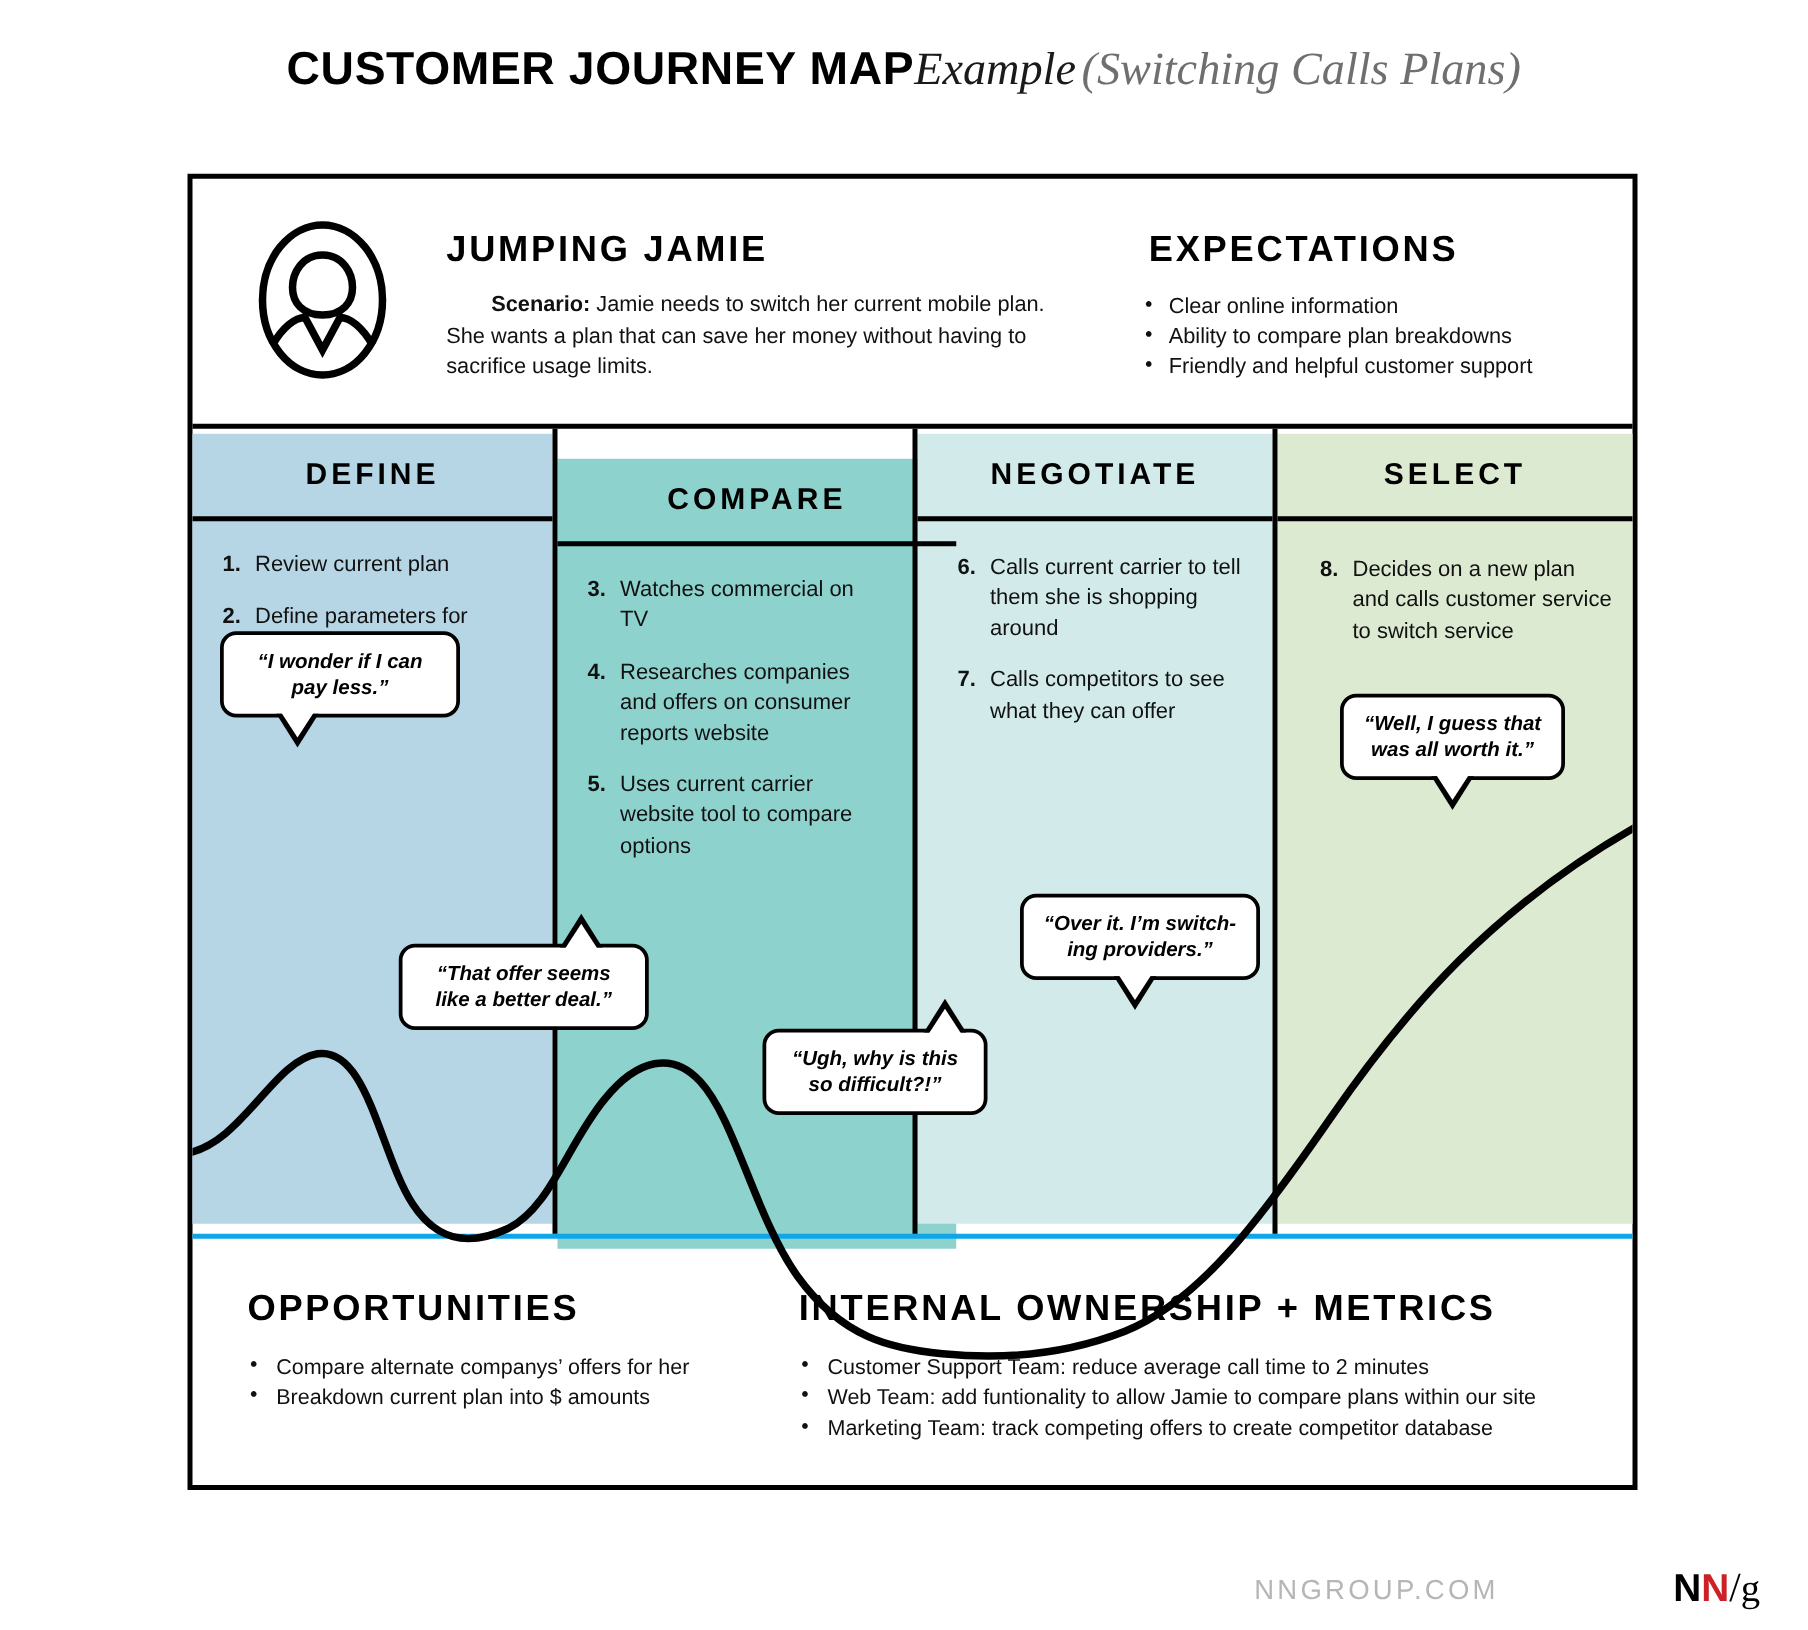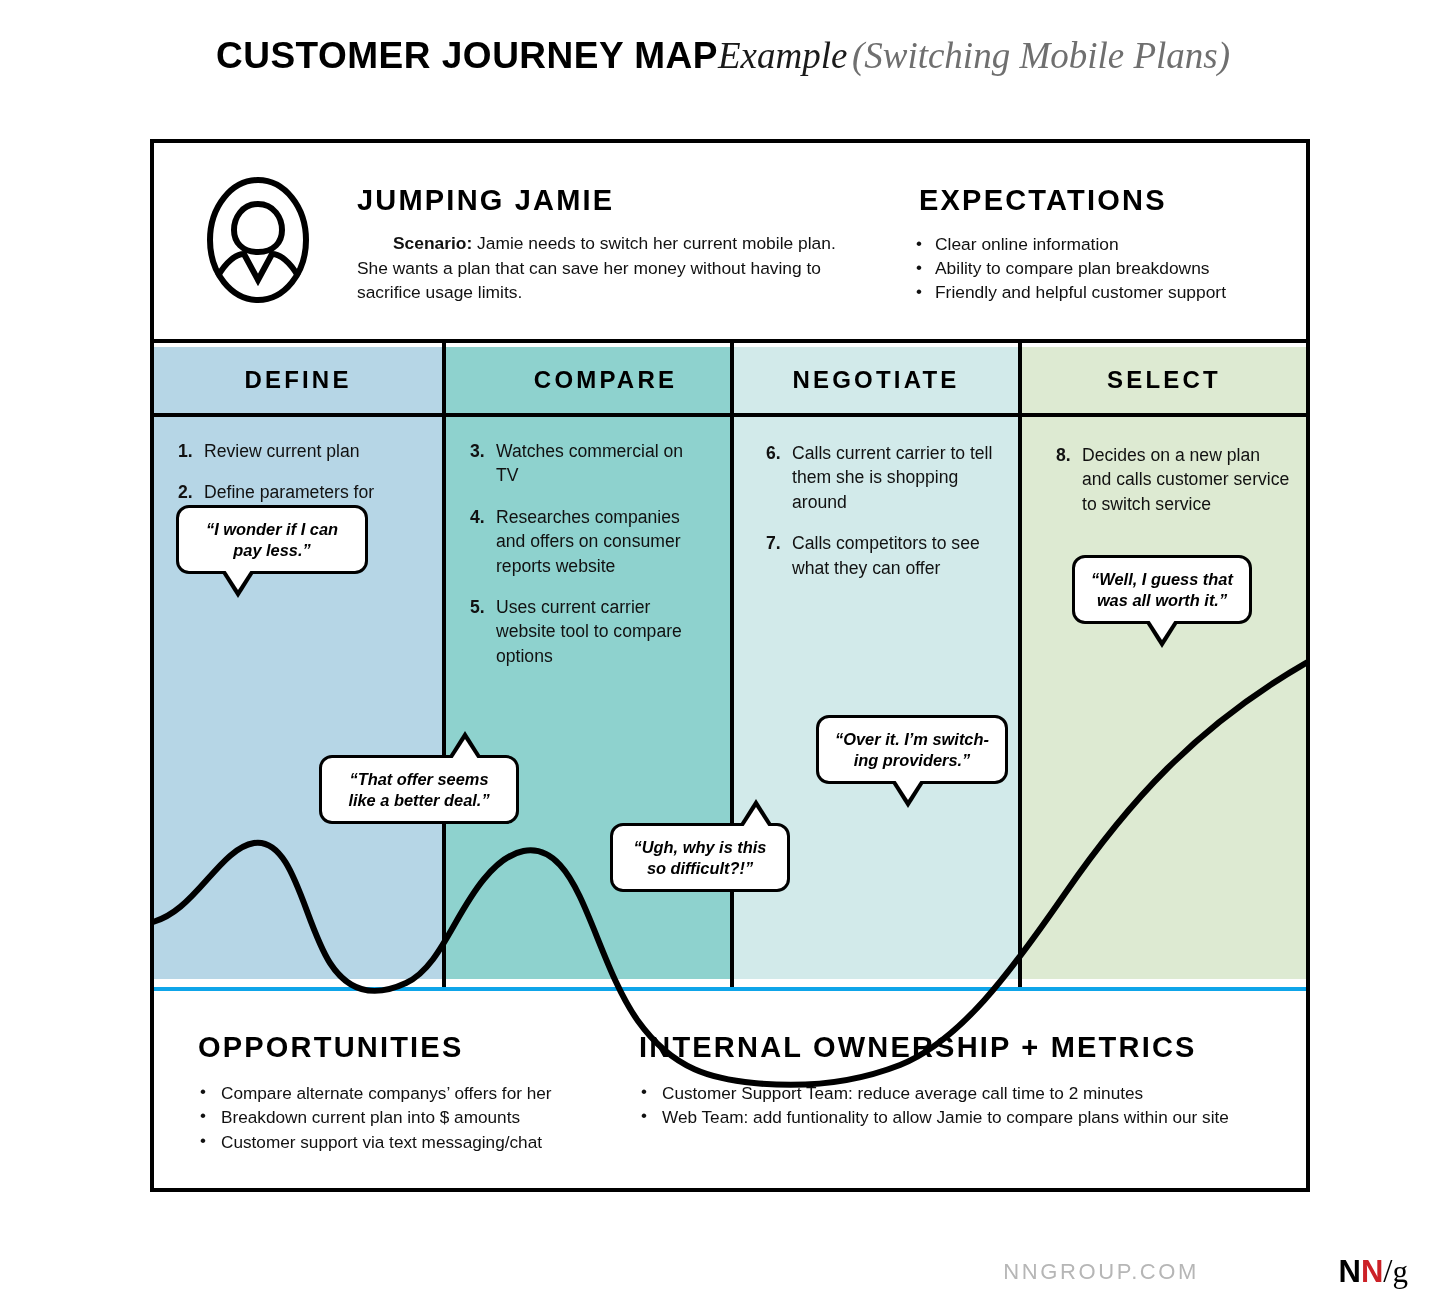--- a/index.html
+++ b/index.html
@@ -327,21 +327,21 @@
     color: #000;
     font-weight: normal;
     font-family: "Liberation Serif", serif;
     font-size: 31px;
   }
 </style>
 </head>
 <body>
 
 <div id="title-bar">
-  <span class="t-main">CUSTOMER JOURNEY MAP</span><span class="t-ex">Example</span> <span class="t-sub">(Switching Mobile Plans)</span>
+  <span class="t-main">CUSTOMER JOURNEY MAP</span><span class="t-ex">Example</span> <span class="t-sub">(Switching Calls Plans)</span>
 </div>
 
 <div id="map-frame">
 
   <div id="persona-row">
 
     <div id="avatar">
       <svg width="104" height="128" viewBox="0 0 104 128">
         <ellipse cx="52" cy="64" rx="48" ry="60" fill="none" stroke="#000" stroke-width="6"></ellipse>
         <path d="M52 28 C 36 28 28 42 28 54 C 28 66 36 76 52 76 C 68 76 76 66 76 54 C 76 42 68 28 52 28 Z" fill="none" stroke="#000" stroke-width="6"></path>
@@ -369,21 +369,21 @@
       <div class="col-fill" style="background:#b6d6e6"></div>
       <div class="phase-head">DEFINE</div>
       <div class="head-rule"></div>
       <ul class="steps" style="left:24px; top:96px; width:232px;">
         <li><span class="num">1.</span><span>Review current plan</span></li>
         <li><span class="num">2.</span><span>Define parameters for new plan</span></li>
       </ul>
     </div>
     <div class="col-sep" style="left:288px;"></div>
 
-    <div class="phase-col" style="left:292px; width:319px;">
+    <div class="phase-col" style="left:292px; width:319px;margin-top:20px;">
       <div class="col-fill" style="background:#8ed2ce"></div>
       <div class="phase-head">COMPARE</div>
       <div class="head-rule"></div>
       <ul class="steps" style="left:24px; top:96px; width:238px;">
         <li><span class="num">3.</span><span>Watches commercial on TV</span></li>
         <li><span class="num">4.</span><span>Researches companies and offers on consumer reports website</span></li>
         <li><span class="num">5.</span><span>Uses current carrier website tool to compare options</span></li>
       </ul>
     </div>
     <div class="col-sep" style="left:576px;"></div>
@@ -450,27 +450,27 @@
       <span class="tail tail-down"></span>
       <span class="tail-in tail-down-in"></span>
     </div>
   </div>
 
   <div id="bottom-row">
     <div id="opp-title">OPPORTUNITIES</div>
     <ul id="opp-list" class="blist">
       <li>Compare alternate companys’ offers for her</li>
       <li>Breakdown current plan into $ amounts</li>
-      <li>Customer support via text messaging/chat</li>
     </ul>
 
     <div id="metrics-title">INTERNAL OWNERSHIP + METRICS</div>
     <ul id="metrics-list" class="blist">
       <li>Customer Support Team: reduce average call time to 2 minutes</li>
       <li>Web Team: add funtionality to allow Jamie to compare plans within our site</li>
+      <li>Marketing Team: track competing offers to create competitor database</li>
     </ul>
   </div>
 </div>
 
 <div id="footer">
   <span id="footer-url">NNGROUP.COM</span>
   <span id="footer-logo"><span class="n1">N</span><span class="n2">N</span><span class="slash">/</span><span class="g">g</span></span>
 </div>
 
 </body></html>

